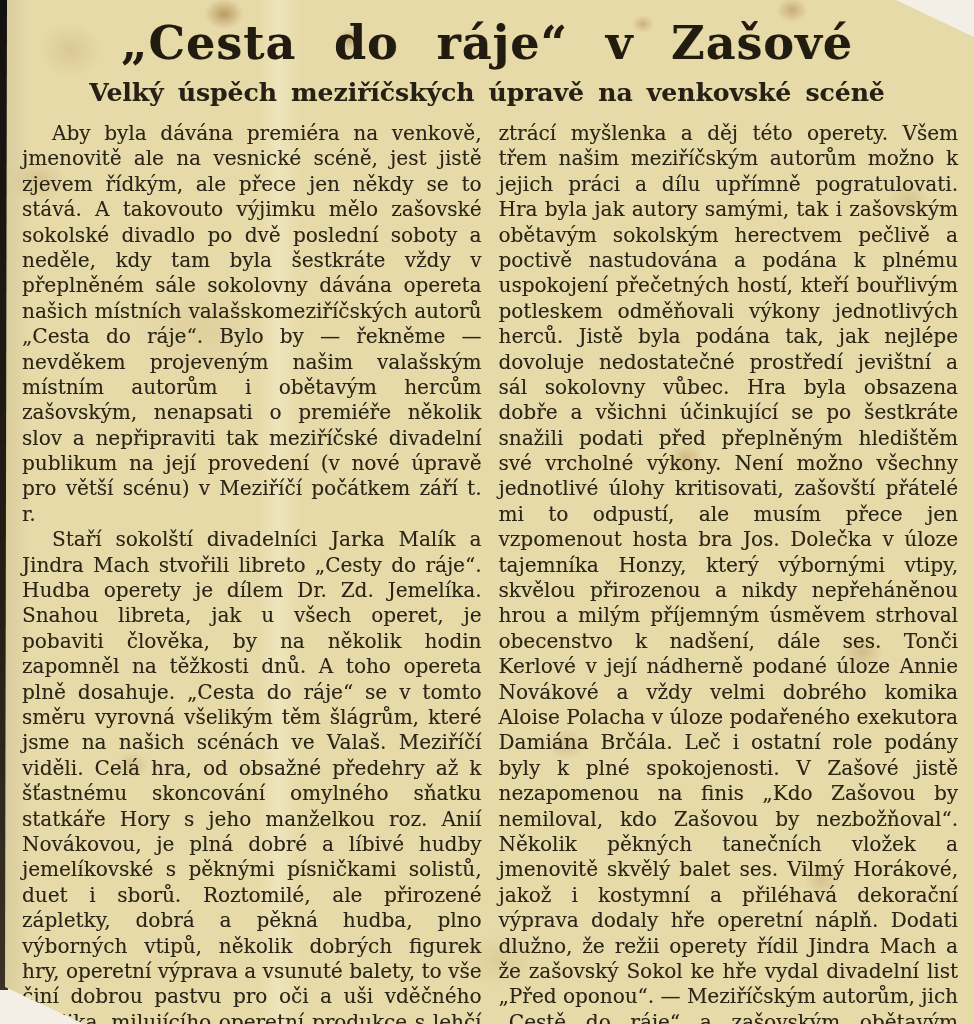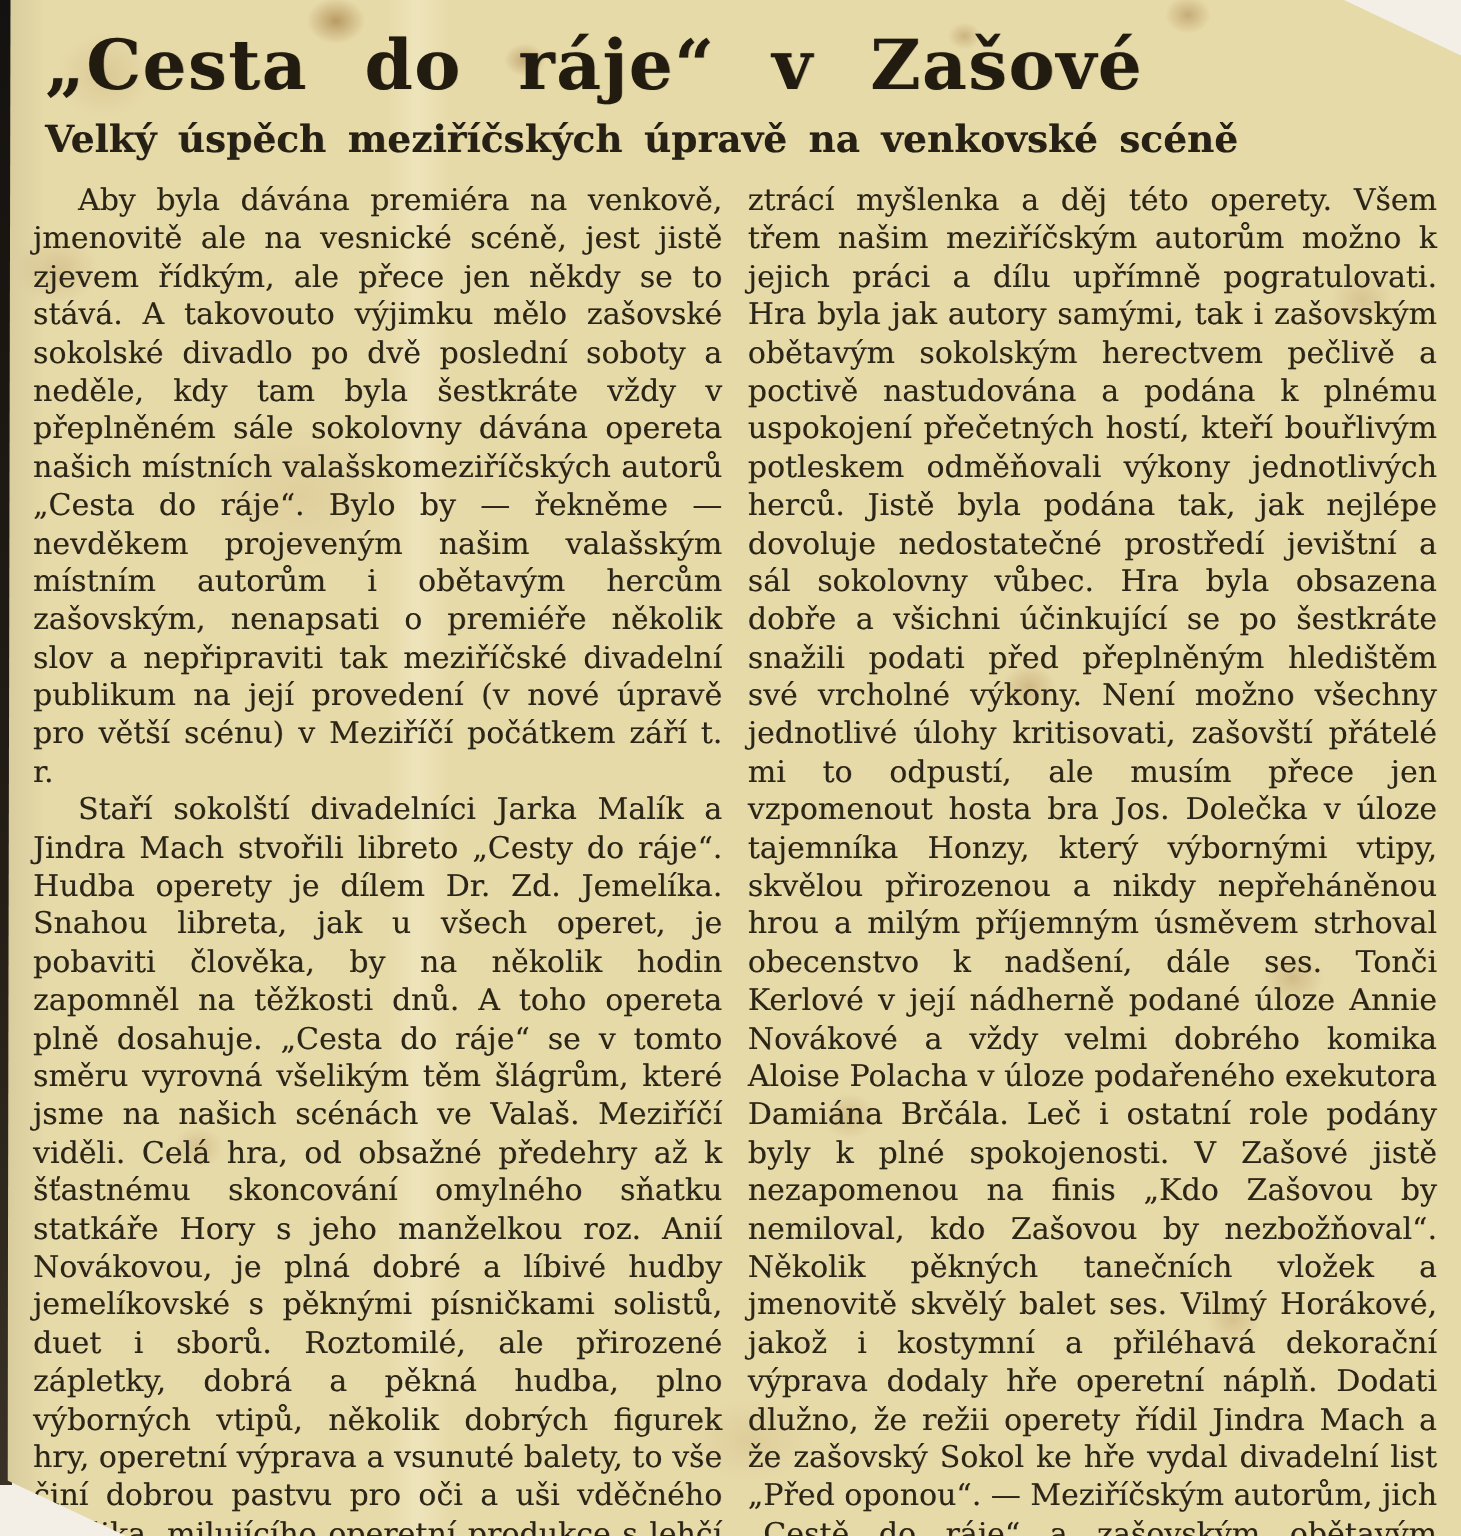--- a/index.html
+++ b/index.html
@@ -39,21 +39,21 @@
       radial-gradient(90px 70px at 200px 330px, rgba(150,110,50,.10), rgba(150,110,50,0) 70%),
       radial-gradient(24px 20px at 132px 765px, rgba(139,92,32,.20), rgba(139,92,32,0) 70%),
       radial-gradient(26px 22px at 566px 744px, rgba(139,92,32,.22), rgba(139,92,32,0) 70%),
       radial-gradient(30px 24px at 862px 652px, rgba(139,92,32,.24), rgba(139,92,32,0) 70%),
       radial-gradient(26px 22px at 822px 880px, rgba(139,92,32,.20), rgba(139,92,32,0) 70%),
       radial-gradient(60px 40px at 500px 960px, rgba(150,110,50,.12), rgba(150,110,50,0) 70%),
       linear-gradient(90deg, rgba(60,45,20,.10) 0px, rgba(60,45,20,0) 30px),
       linear-gradient(90deg, rgba(0,0,0,0) 258px, rgba(252,247,222,.35) 278px, rgba(0,0,0,0) 300px),
       #e7daa9;
   }
-  .header { text-align: left; }
+  .header { text-align: center; }
   .title {
     margin: 16px 30px 8px 30px;
     font-size: 46px;
     font-weight: bold;
     letter-spacing: 1px;
     word-spacing: 0.45em;
     color: #211b10;
     text-shadow: 0.4px 0.4px 0.5px rgba(33,27,16,.4);
   }
   .subtitle {

